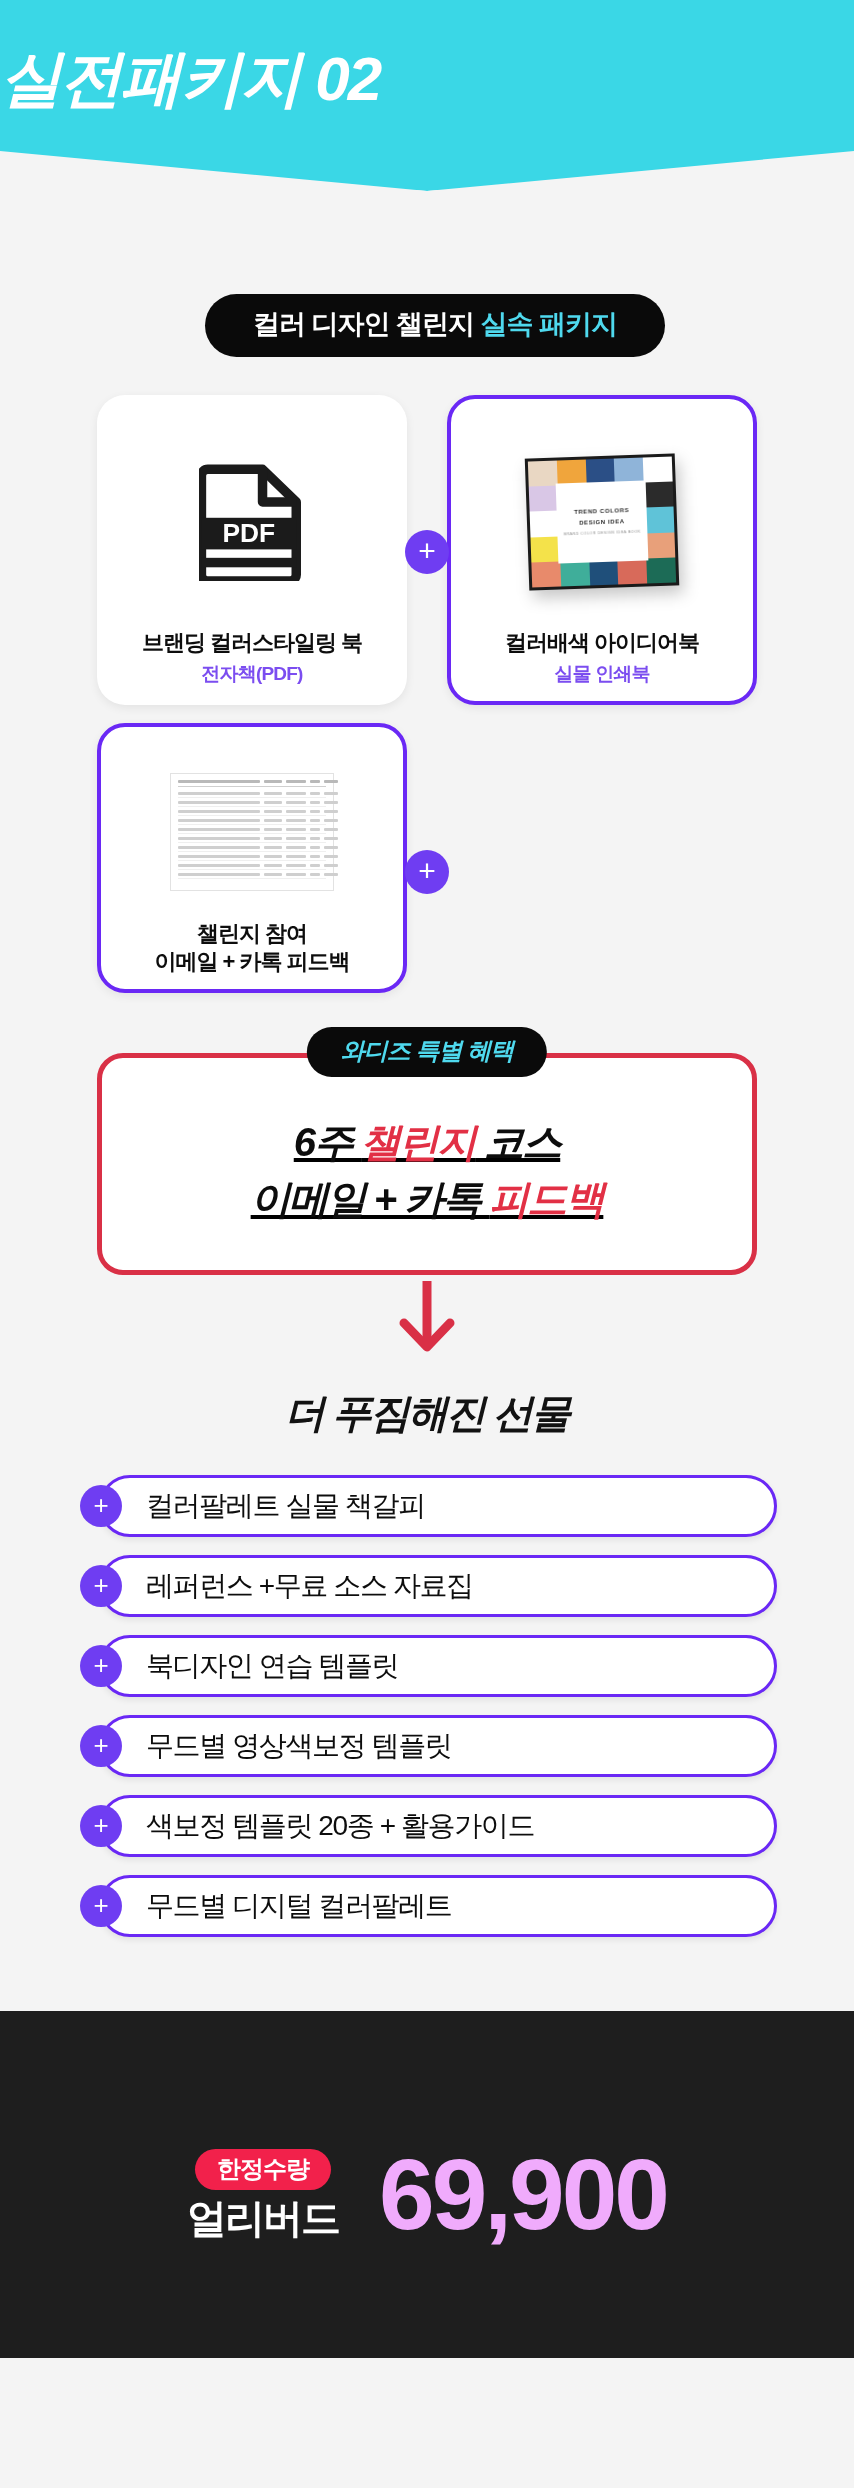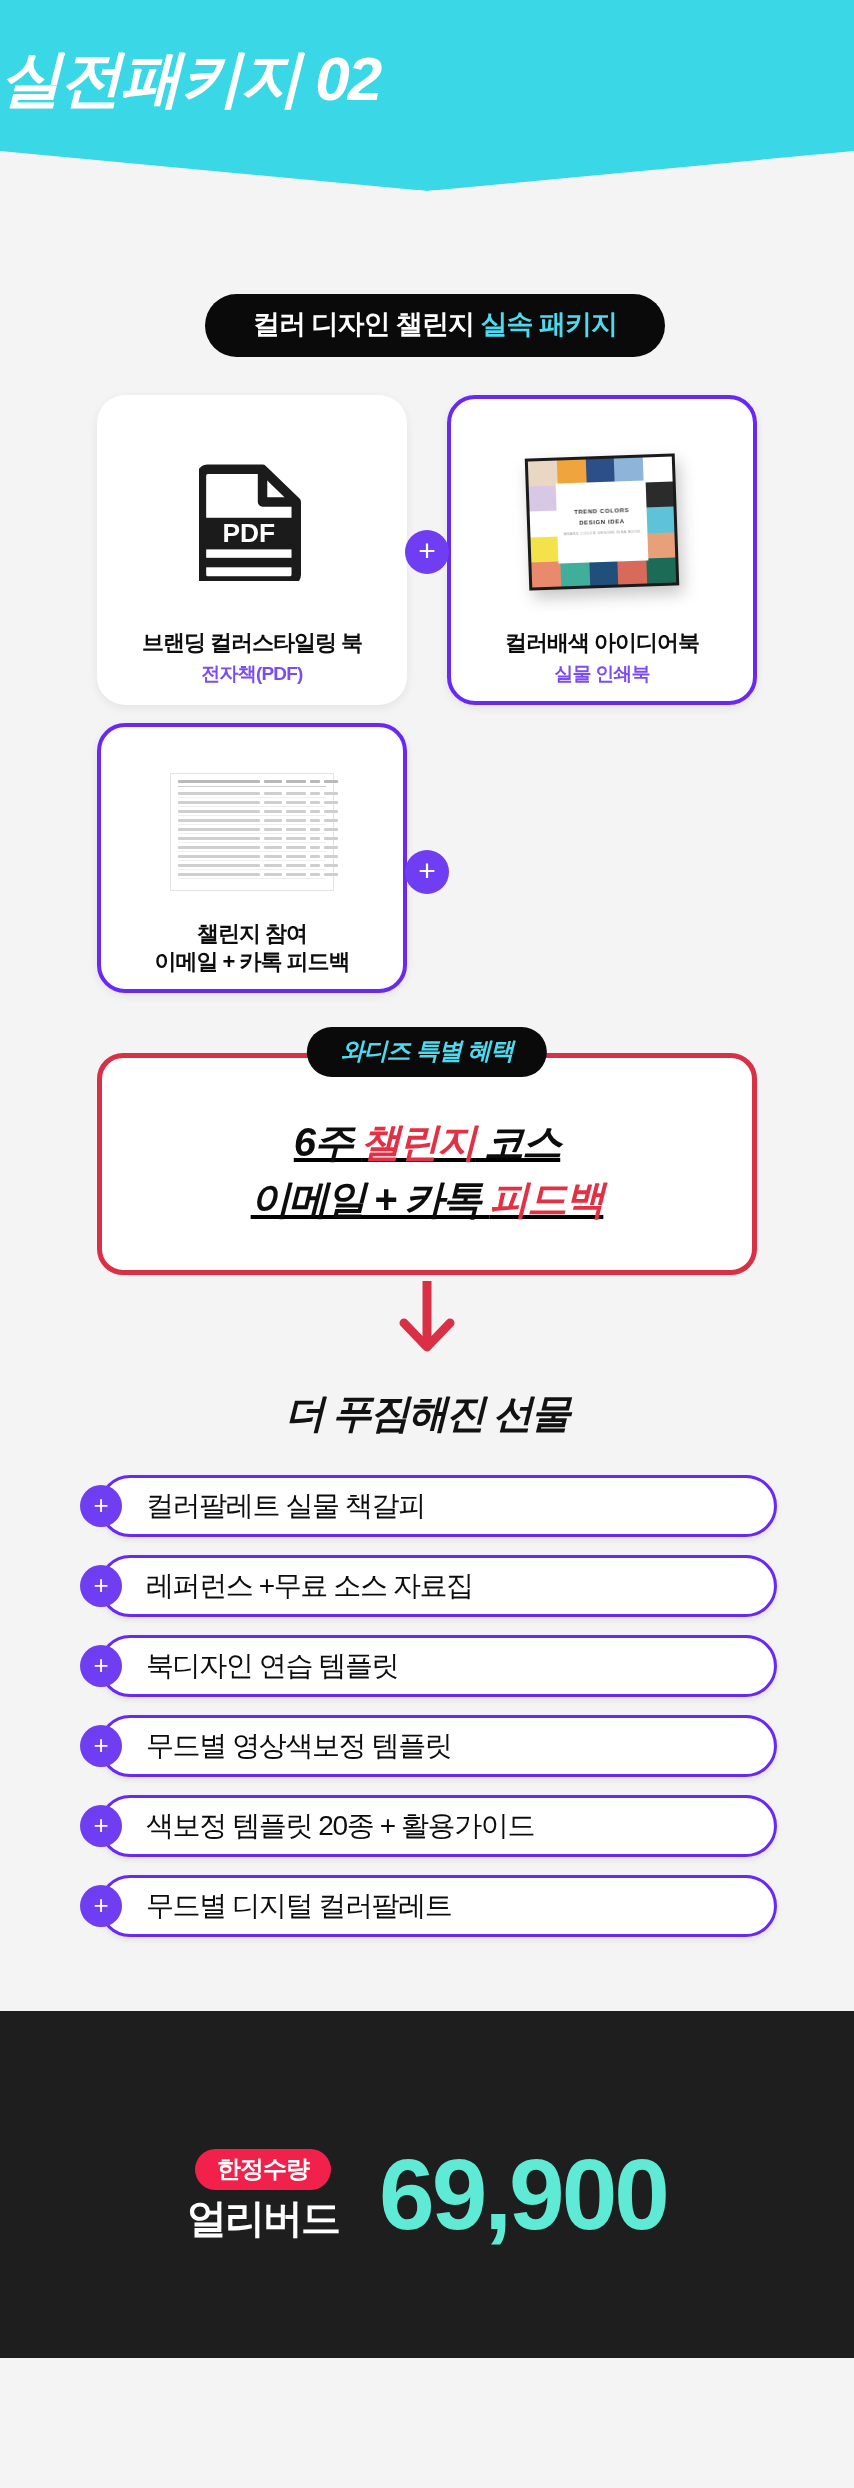--- a/index.html
+++ b/index.html
@@ -352,21 +352,21 @@
     line-height:1;
   }
   .earlybird{
     color:#ffffff;
     font-size:40px;
     font-weight:800;
     letter-spacing:-2px;
     line-height:1.1;
   }
   .price{
-    color:#5eead4;
+    color:#f0abfc;
     font-size:100px;
     font-weight:900;
     letter-spacing:-3px;
     line-height:.95;
   }
 </style>
 </head>
 <body>
 
 <div class="page">

